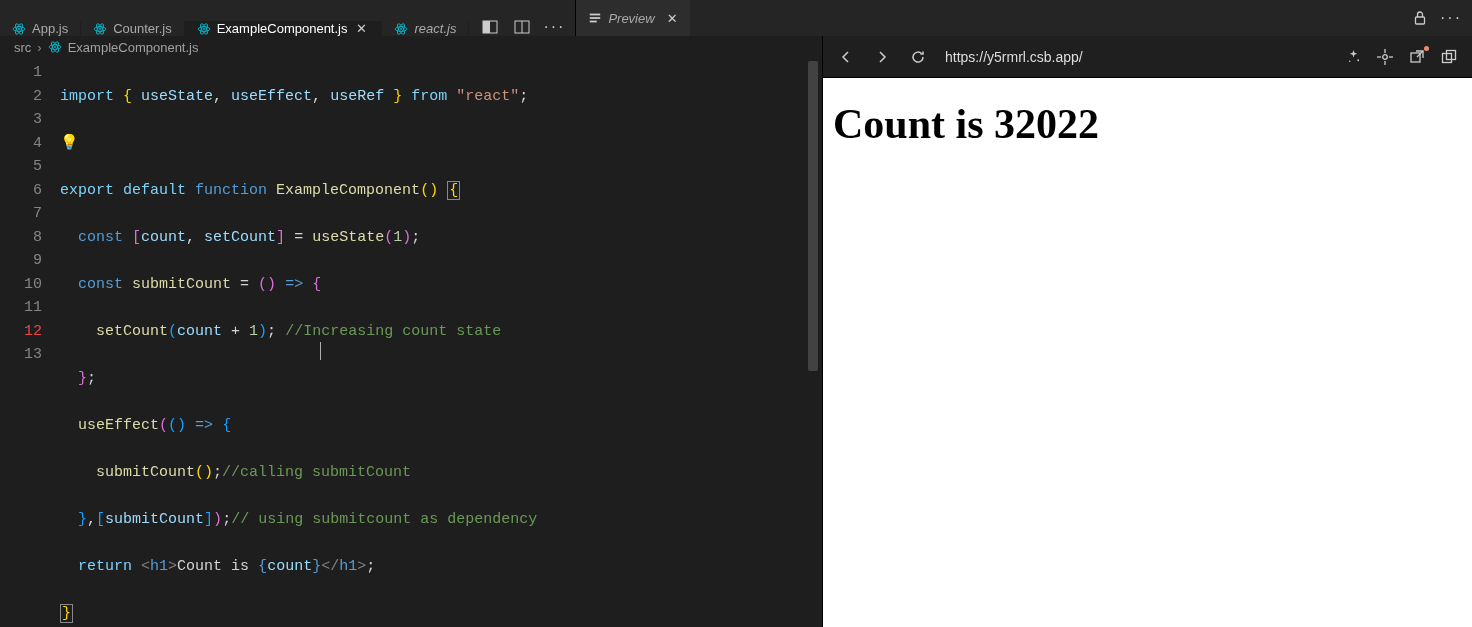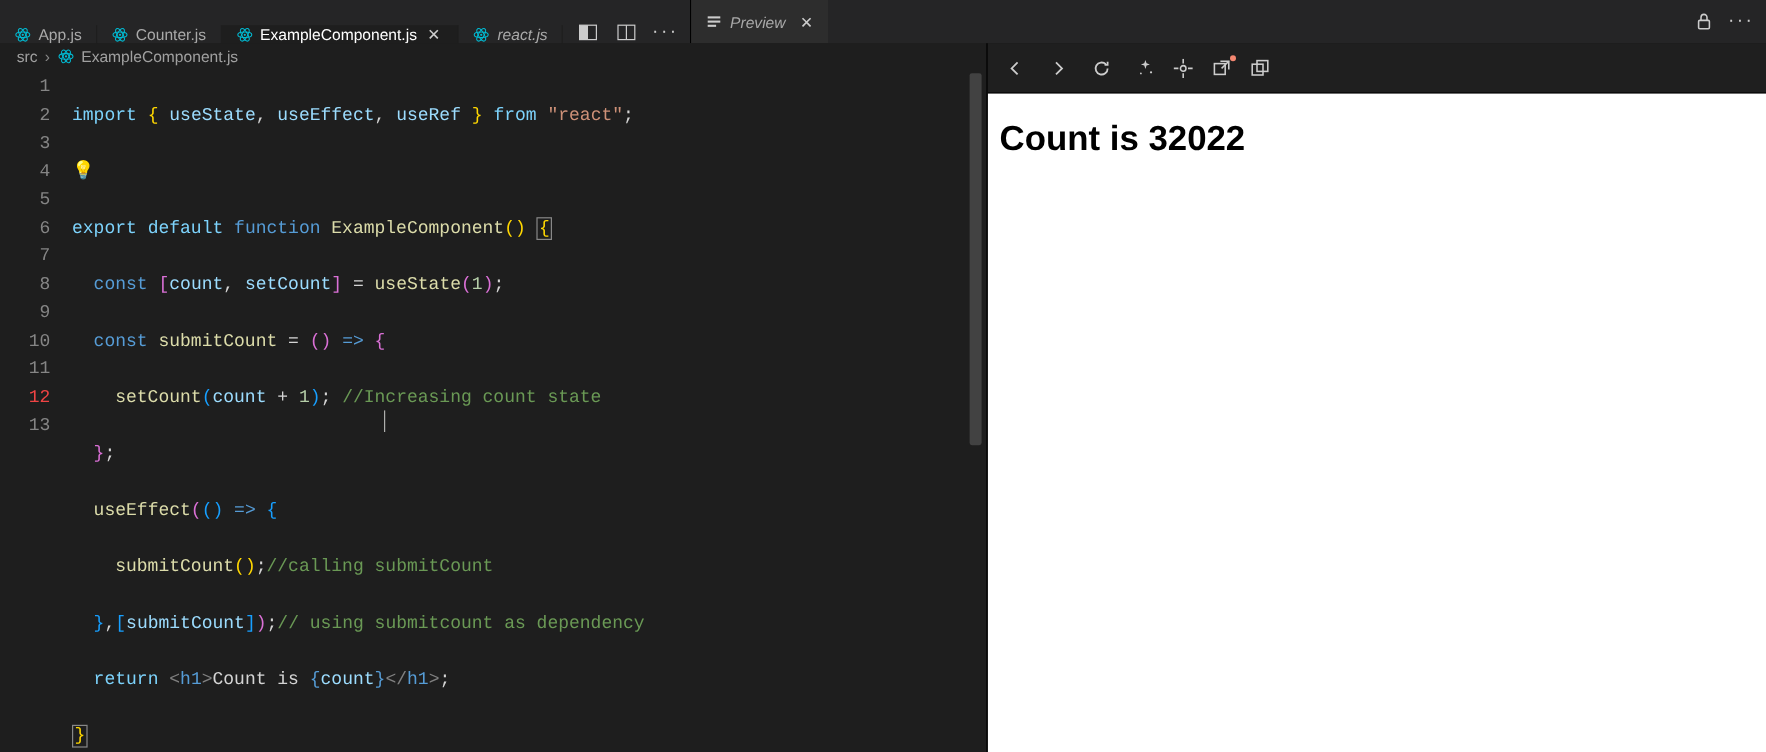--- a/index.html
+++ b/index.html
@@ -44,21 +44,21 @@
   .cursor-box { border:1px solid #888; padding:0 1px; }
   .scroll-indicator { position:absolute; top:2px; right:4px; width:10px; height:310px; background:#424242; border-radius:2px;}
   
   .preview-pane { flex:1; display:flex; flex-direction:column; background:#1e1e1e; }
   .preview-tabbar { height:36px; display:flex; align-items:stretch; background:#252526;gap:38px;}
   .addr-bar { height:42px; background:#1f1f1f; display:flex; align-items:center; padding:0 14px; gap:18px; color:#c7c7c7; font-size:14px; border-bottom:1px solid #000;}
   .addr-bar .icon-btn { width:18px; height:18px; display:flex; align-items:center; justify-content:center; cursor:pointer; color:#c7c7c7;}
   .addr-bar .url { flex:1; font-size:14px; color:#ddd; }
   .addr-right { display:flex; gap:14px; align-items:center;}
   .browser-view { flex:1; background:#fff; color:#000; padding:22px 10px; }
-  .browser-view h1 { font-family:Liberation Sans, sans-serif; font-weight:bold; font-size:29px; }
+  .browser-view h1 { font-family:Liberation Serif, serif; font-weight:bold; font-size:42px; }
   svg { display:block; }
   .text-cursor { position:absolute; left:260px; top:283px; width:1px; height:18px; background:#aeafad;}
 </style>
 </head>
 <body>
 
 <div class="root">
 
   <div class="tabbar">
     <div class="tab">
@@ -219,20 +219,21 @@
           <svg width="16" height="16" viewBox="0 0 16 16" fill="none" stroke="#ccc" stroke-width="1.5">
               <path d="M6 3 L11 8 L6 13"></path>
             </svg>
         </span>
         <span class="icon-btn">
           <svg width="16" height="16" viewBox="0 0 16 16" fill="none" stroke="#ccc" stroke-width="1.5">
               <path d="M13 8a5 5 0 1 1-1.5-3.5"></path>
               <path d="M13 2.5 V5 H10.5"></path>
             </svg>
         </span>
+        <span class="url">https://y5rmrl.csb.app/</span>
         <div class="addr-right">
           <span class="icon-btn">
             <svg width="15" height="15" viewBox="0 0 16 16" fill="#ccc">
                 <path d="M8 1l1 3 3 1-3 1-1 3-1-3-3-1 3-1z"></path>
                 <circle cx="13" cy="12" r="1"></circle>
                 <circle cx="4" cy="13" r="0.8"></circle>
               </svg>
           </span>
           <span class="icon-btn">
             <svg width="16" height="16" viewBox="0 0 16 16" fill="none" stroke="#ccc" stroke-width="1.3">

